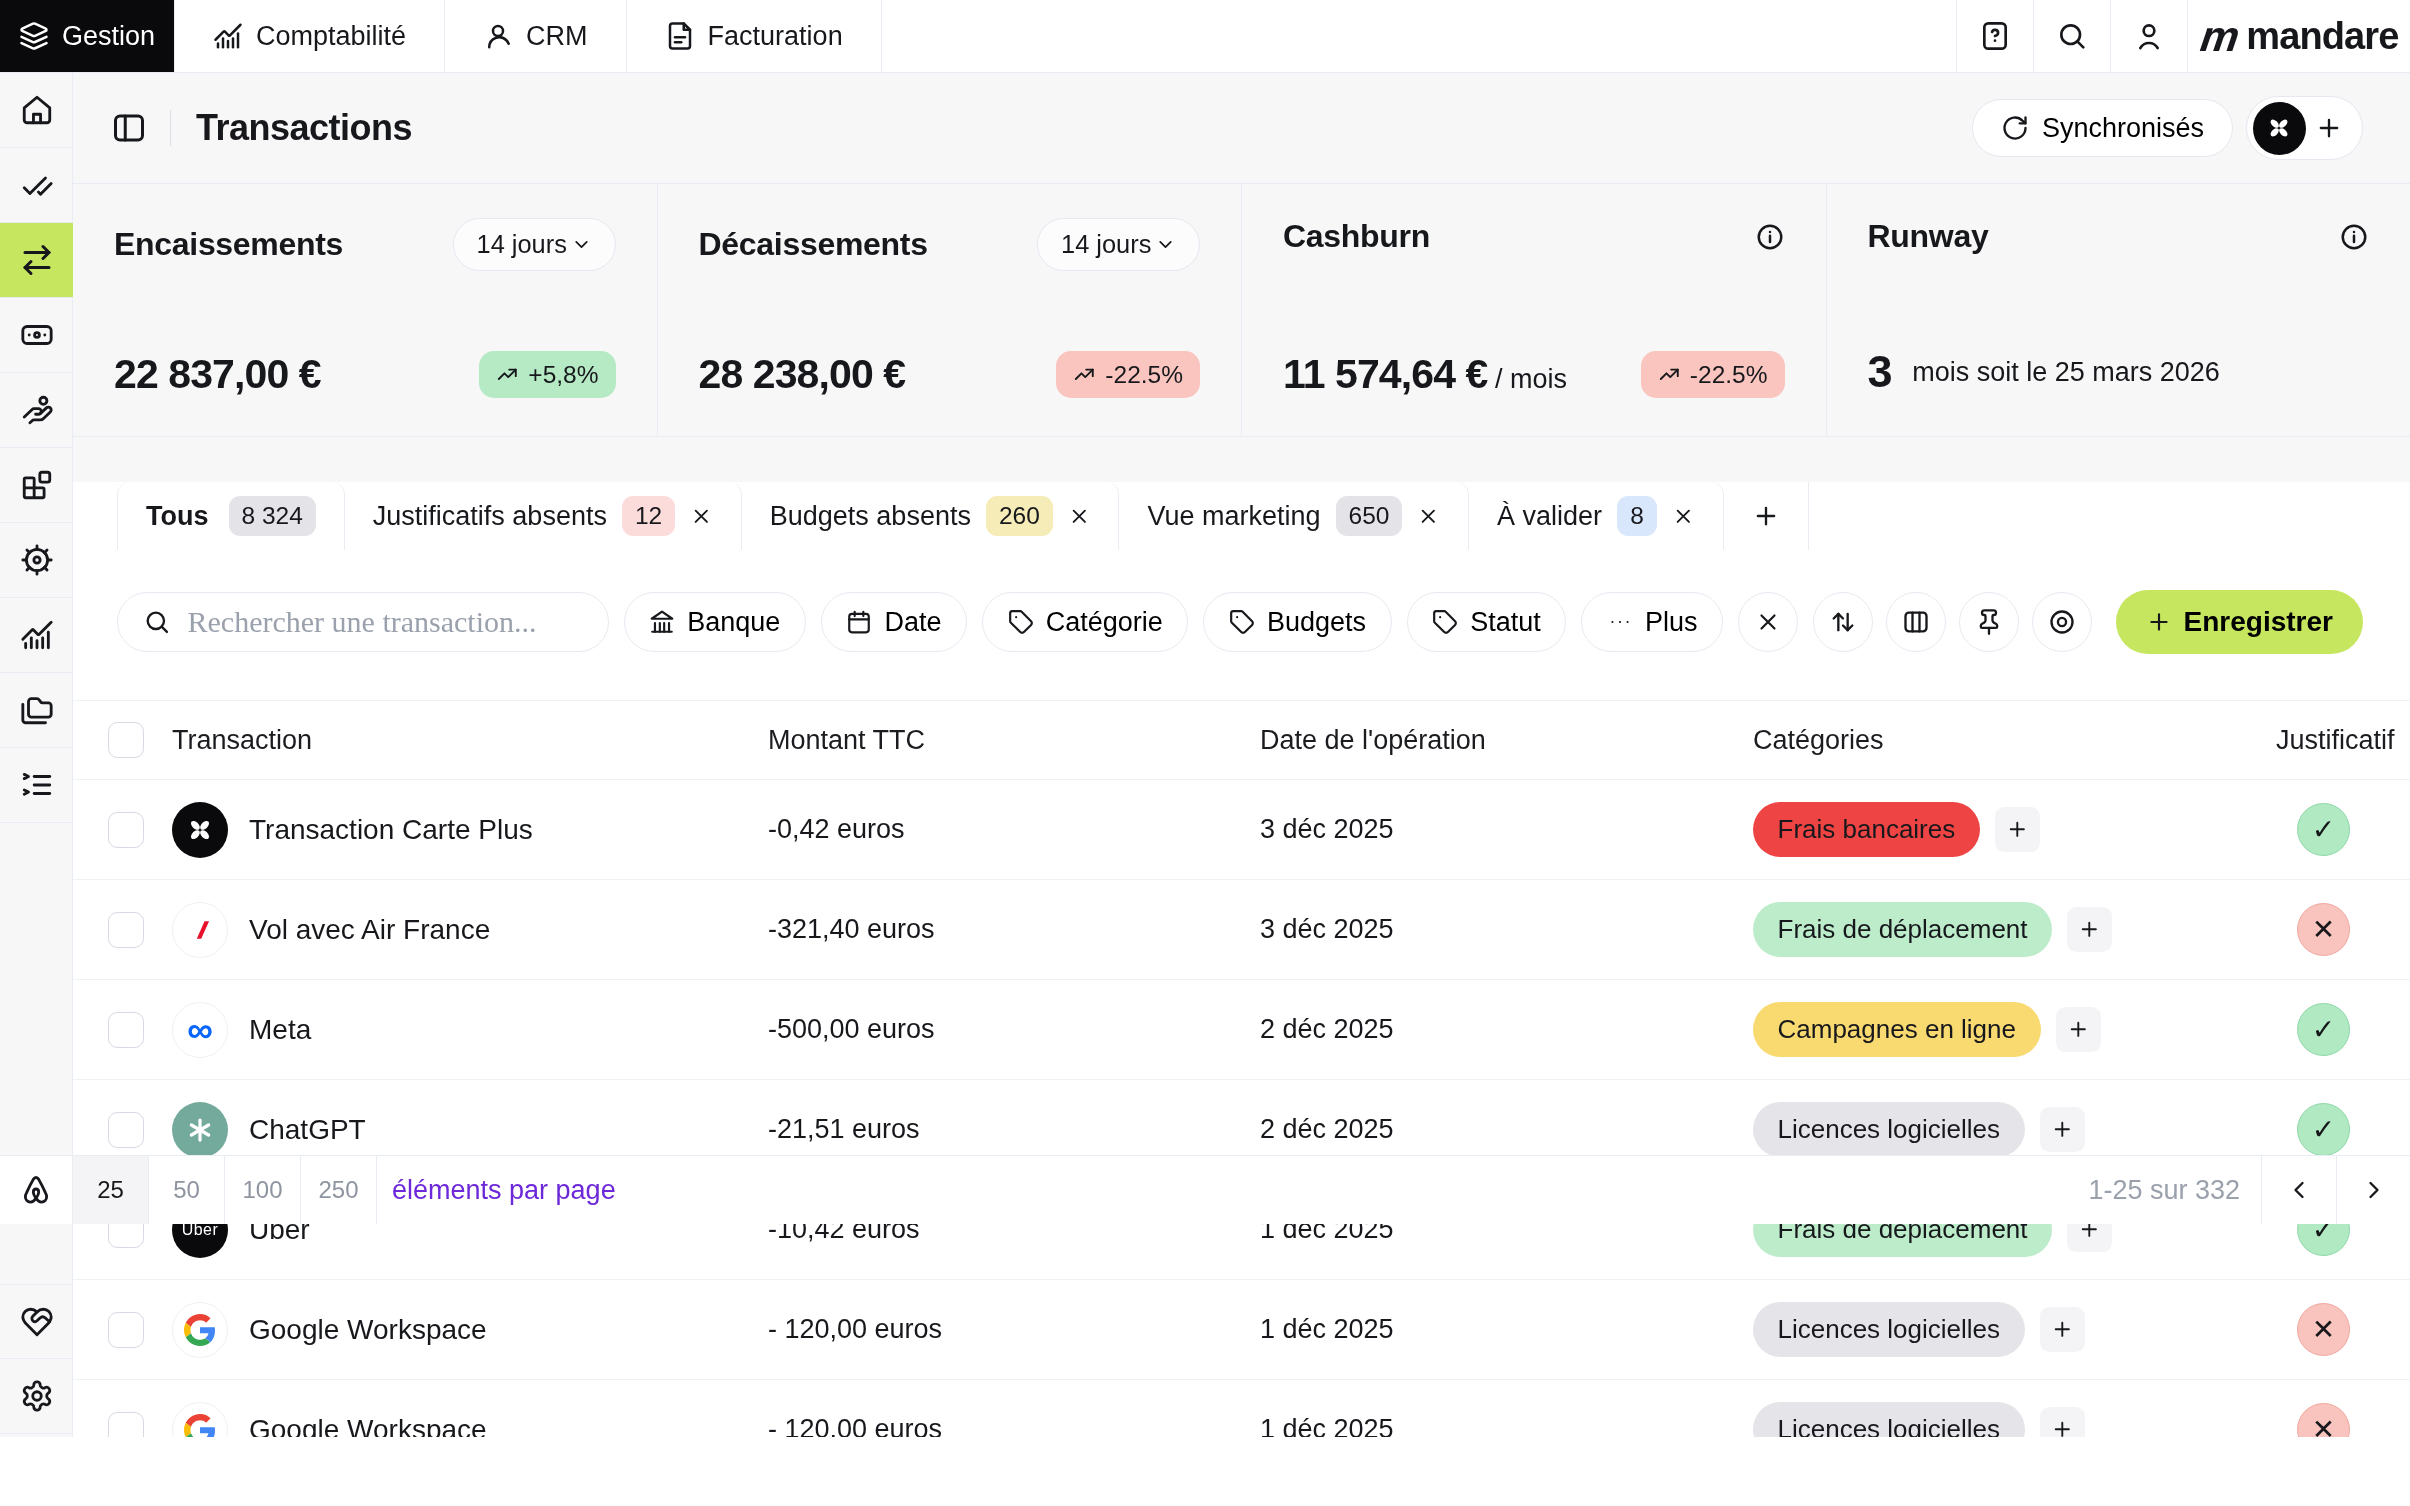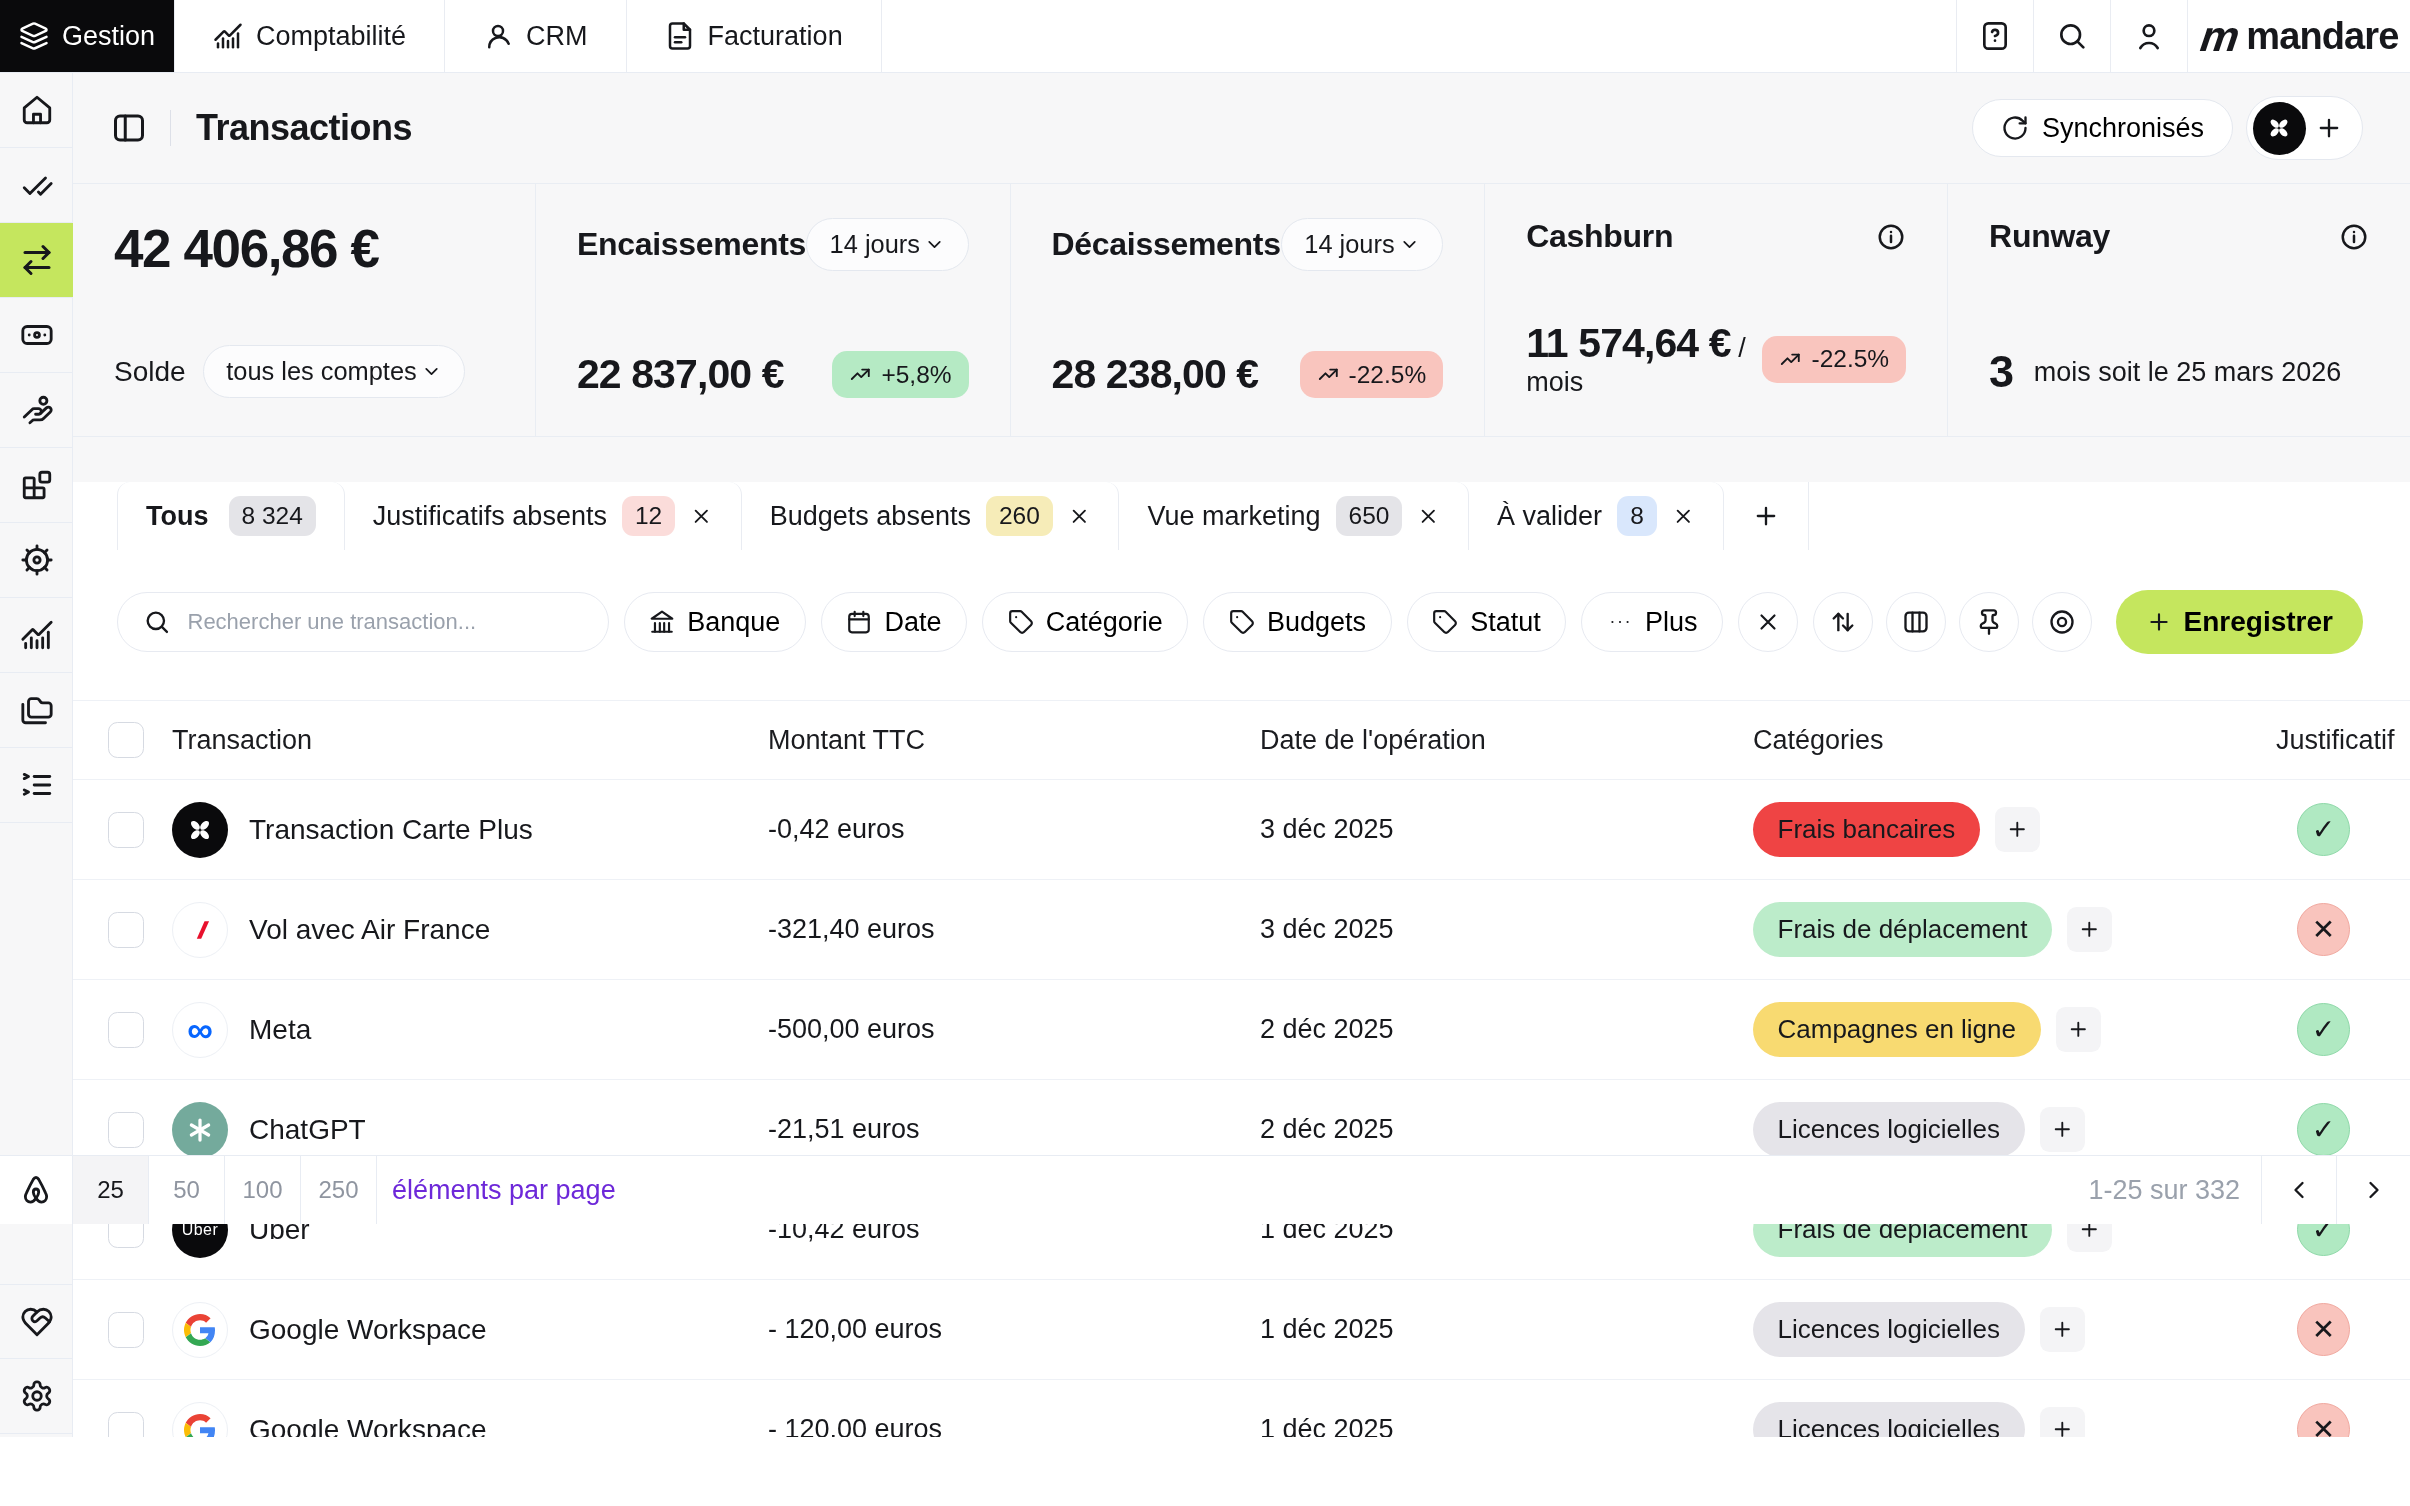--- a/index.html
+++ b/index.html
@@ -75,21 +75,21 @@
   .count-badge { height:40px; min-width:40px; padding:0 13px; border-radius:11.3px; display:flex; align-items:center;
     justify-content:center; font-size:24.5px; font-weight:500; }
   .bdg-gray { background:#e4e4e8; } .bdg-red { background:#fbdcda; } .bdg-yellow { background:#f6ecb8; } .bdg-blue { background:#d9e7fc; }
   .tab-x { display:flex; align-items:center; }
 
   
   .content { background:#fff; height:887px; overflow:hidden; }
   .filter-row { display:flex; align-items:center; margin:40px 47px 0 44px; gap:15px; }
   .search-box { display:flex; align-items:center; gap:17px; width:607px; height:60px; padding:0 24.5px;
     border:1.4px solid #e7eaf1; border-radius:941px; background:#fff; }
-  .search-box input { border:none; outline:none; font-size:22px; flex:1; font-family:Liberation Sans, sans-serif; color:#17181c; background:transparent; }
+  .search-box input { border:none; outline:none; font-size:30px; flex:1; font-family:Liberation Serif, serif; color:#17181c; background:transparent; }
   .search-box input::placeholder { color:#9aa1ac; }
   .filter-pill { display:flex; align-items:center; gap:12.2px; height:60px; padding:0 24.5px; background:#fff;
     border:1.4px solid #e7eaf1; border-radius:941px; font-size:27px; cursor:pointer; white-space:nowrap; }
   .round-btn { width:60px; height:60px; border-radius:50%; background:#fff; border:1.4px solid #e7eaf1;
     display:flex; align-items:center; justify-content:center; cursor:pointer; flex-shrink:0; }
   .filter-right { margin-left:auto; display:flex; align-items:center; gap:13px; }
   .save-btn { display:flex; align-items:center; gap:11.3px; height:64px; padding:0 30px; background:#c5e65e;
     border:none; border-radius:941px; font-size:28px; font-weight:600; font-family:inherit; cursor:pointer; margin-left:11.3px; }
 
   
@@ -366,32 +366,20 @@
               <svg class="ic" width="28" height="28" viewBox="0 0 24 24">
                 <path d="M12 5v14M5 12h14"></path>
               </svg>
             </span>
         </div>
       </div>
     </div>
 
     <div class="kpi-band gray">
       <div class="kpi-card">
-        <div class="big-value">42 406,86 €</div>
-        <div class="solde-row">
-          <span>Solde</span>
-          <span class="select-pill">
-            <span>tous les comptes</span>
-            <svg class="ic" width="21" height="21" viewBox="0 0 24 24">
-                <path d="m6 9 6 6 6-6"></path>
-              </svg>
-          </span>
-        </div>
-      </div>
-      <div class="kpi-card">
         <div class="kpi-top">
           <span class="kpi-title">Encaissements</span>
           <span class="select-pill">
             <span>14 jours</span>
             <svg class="ic" width="21" height="21" viewBox="0 0 24 24">
                 <path d="m6 9 6 6 6-6"></path>
               </svg>
           </span>
         </div>
         <div class="kpi-bottom">

